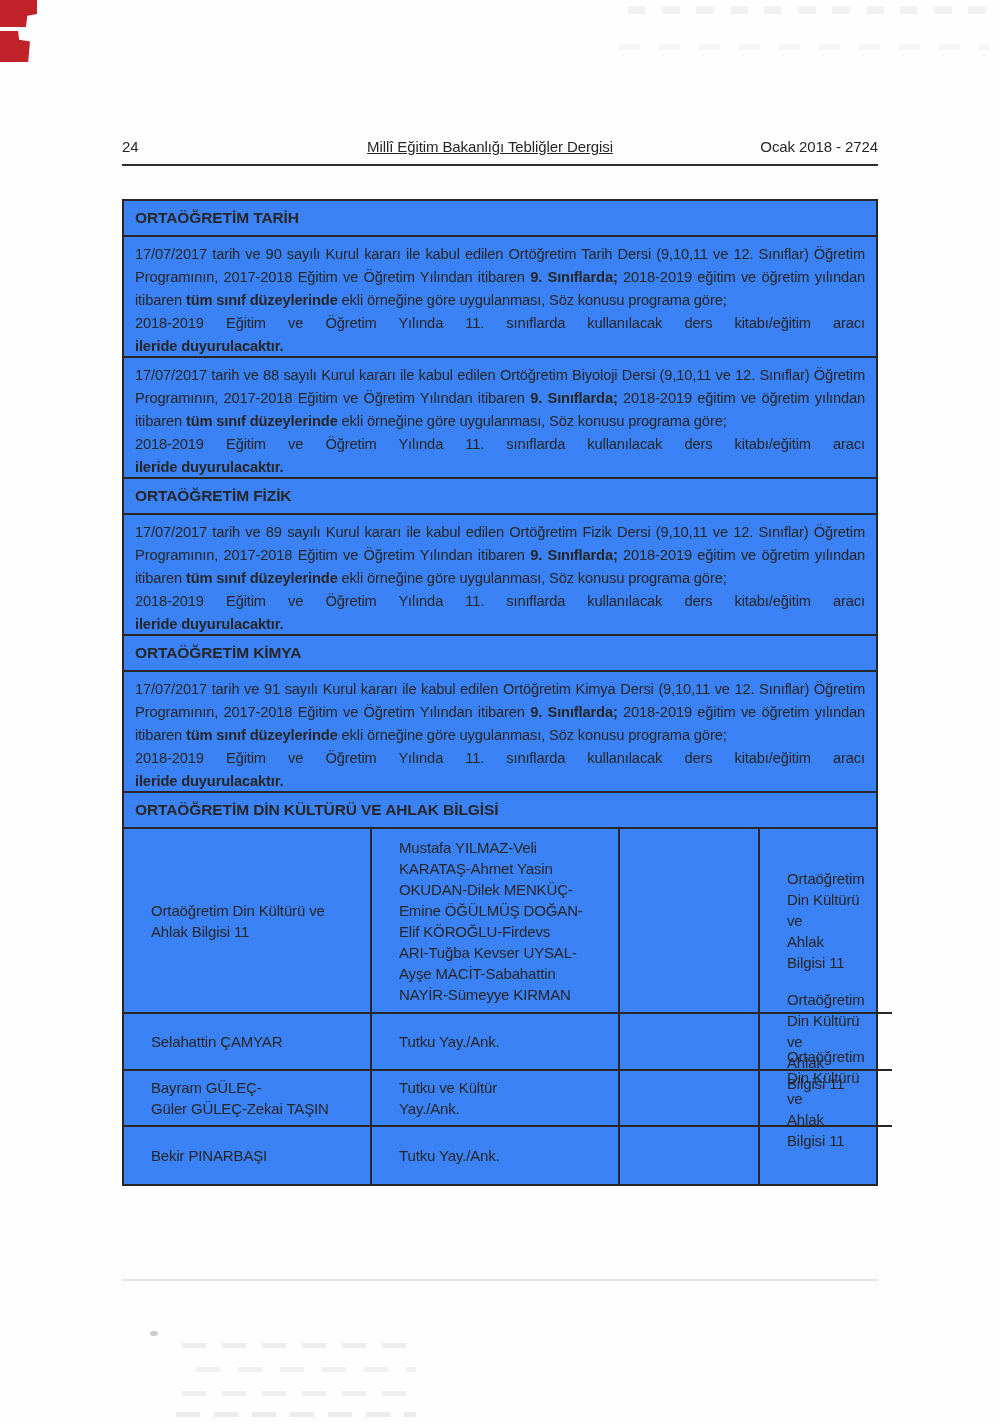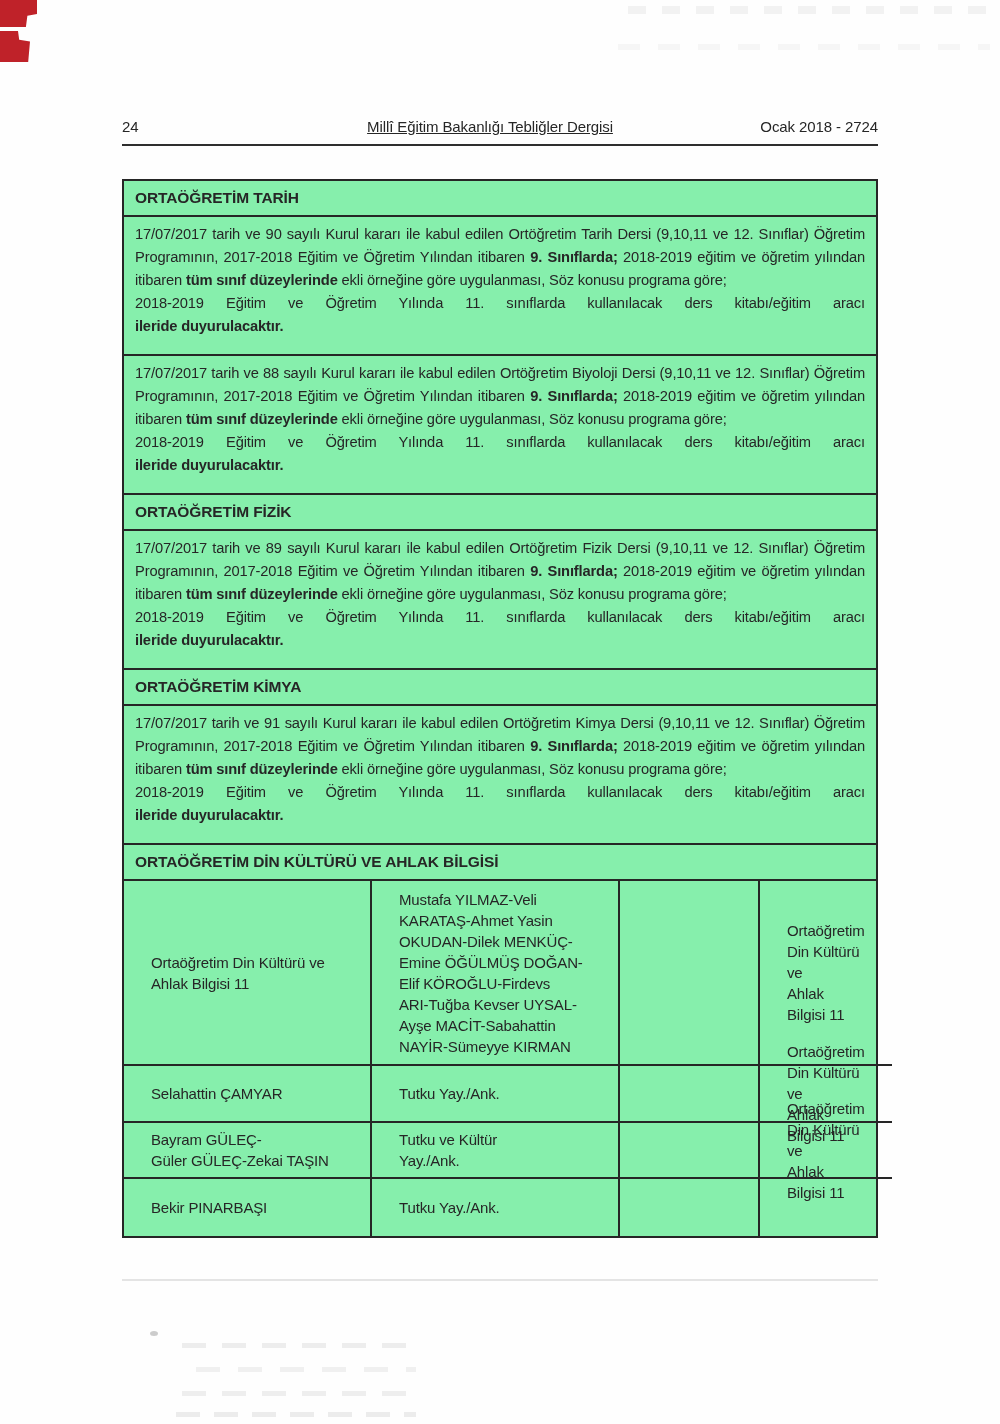--- a/index.html
+++ b/index.html
@@ -9,32 +9,32 @@
     font-family:"Liberation Sans","DejaVu Sans",sans-serif;
     color:#262626;
   }
   
   .content { position:absolute; left:122px; top:118px; width:756px; }
   .pagehead {
     display:flex; align-items:baseline;
     border-bottom:2px solid #2e2e2e; padding-bottom:9px;
     font-size:15px; letter-spacing:-0.1px;
   }
-  .pagehead .num   { width:140px; text-align:left; }
+  .pagehead .num   { width:140px; text-align:left;margin-top:20px; }
   .pagehead .title { flex:1; text-align:center;text-decoration:underline; }
   .pagehead .issue { width:160px; text-align:right; }
   
-  .doc { margin-top:33px; border:2px solid #262626; background:#86efac; }
+  .doc { margin-top:33px; border:2px solid #262626; background:#3b82f6; }
   .sec-header {
     height:36px; box-sizing:border-box; border-bottom:2px solid #262626;
     display:flex; align-items:center; padding:0 11px;
     font-size:15.5px; font-weight:bold; letter-spacing:-0.1px;
   }
   .sec-body {
-    height:139px; box-sizing:border-box; border-bottom:2px solid #262626;
+    height:121px; box-sizing:border-box; border-bottom:2px solid #262626;
     padding:6px 11px 0; font-size:14.7px; line-height:23px;
     text-align:justify; letter-spacing:-0.15px; overflow:hidden;
   }
   .sec-body b { font-weight:700; }
   .jline { display:block; text-align:justify; text-align-last:justify; font-weight:400; }
   .closing2 { font-weight:700; }
   
   .books {
     display:grid;
     grid-template-columns:248px 248px 140px 1fr;

